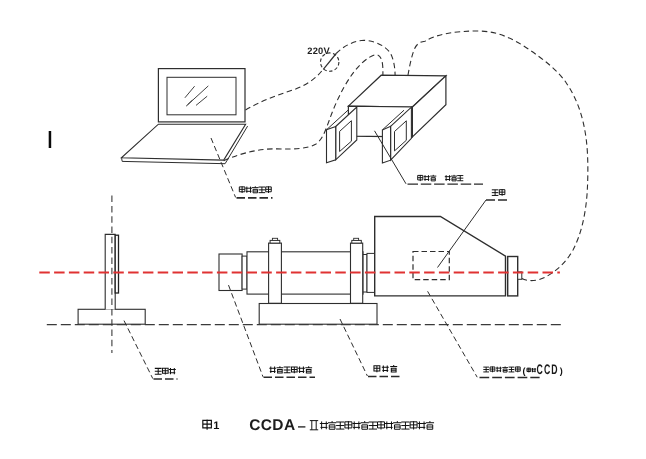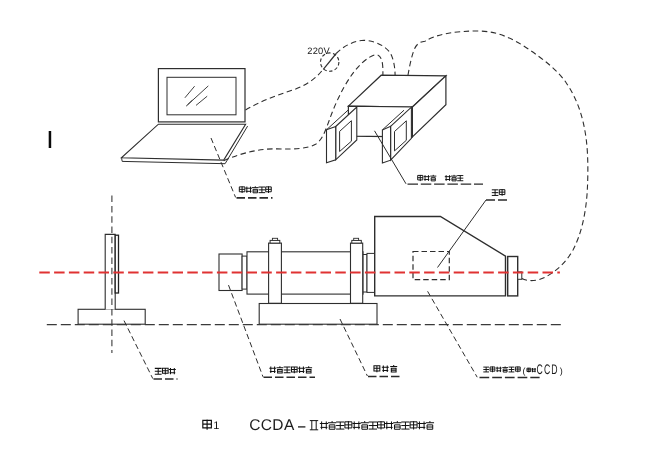--- a/index.html
+++ b/index.html
@@ -1,18 +1,18 @@
 <!DOCTYPE html>
 <html><head><meta charset="utf-8">
 <style>
 html,body{margin:0;padding:0;background:#ffffff;-webkit-font-smoothing:antialiased;text-rendering:geometricPrecision;}
 body{width:646px;height:459px;font-family:"Liberation Sans",sans-serif;}
 </style></head>
 <body>
-<div style="opacity:0.999;will-change:transform;transform:translateZ(0);width:646px;height:459px;">
+<div style="opacity:0.999;will-change:transform;transform:translateZ(0);width:646px;height:459px;font-weight:bold;">
 <svg width="646" height="459" viewBox="0 0 646 459" xmlns="http://www.w3.org/2000/svg" text-rendering="geometricPrecision" style="transform:translateZ(0)">
 <rect width="646" height="459" fill="#ffffff"></rect>
 <rect x="48.7" y="131" width="2.5" height="17" fill="#0a0a0a"></rect>
 <line x1="46.8" y1="324.6" x2="561" y2="324.6" stroke="#3a3a3a" stroke-width="1.4" stroke-dasharray="10,4"></line>
 <rect x="158.4" y="68.6" width="86.6" height="53.3" fill="white" stroke="#2e2e2e" stroke-width="1.2"></rect>
 <rect x="167" y="77.3" width="69" height="37.5" fill="white" stroke="#2e2e2e" stroke-width="1.0"></rect>
 <line x1="184.9" y1="97.8" x2="194.6" y2="86.2" stroke="#2e2e2e" stroke-width="0.9"></line>
 <line x1="186.1" y1="106.2" x2="208.3" y2="85.9" stroke="#2e2e2e" stroke-width="0.9"></line>
 <line x1="196.0" y1="105.4" x2="207.2" y2="96.2" stroke="#2e2e2e" stroke-width="0.9"></line>
 <line x1="187.5" y1="104.8" x2="192.3" y2="100.2" stroke="#2e2e2e" stroke-width="0.9"></line>

